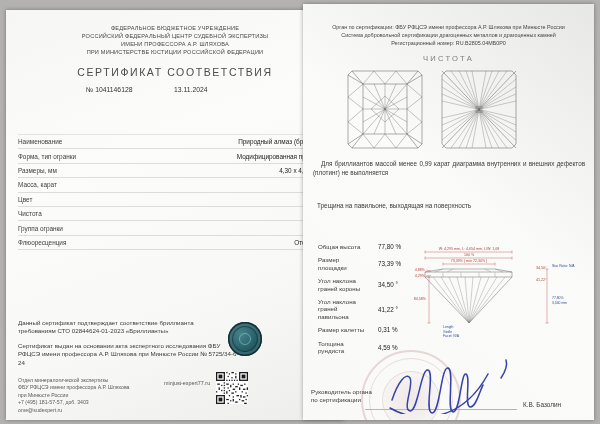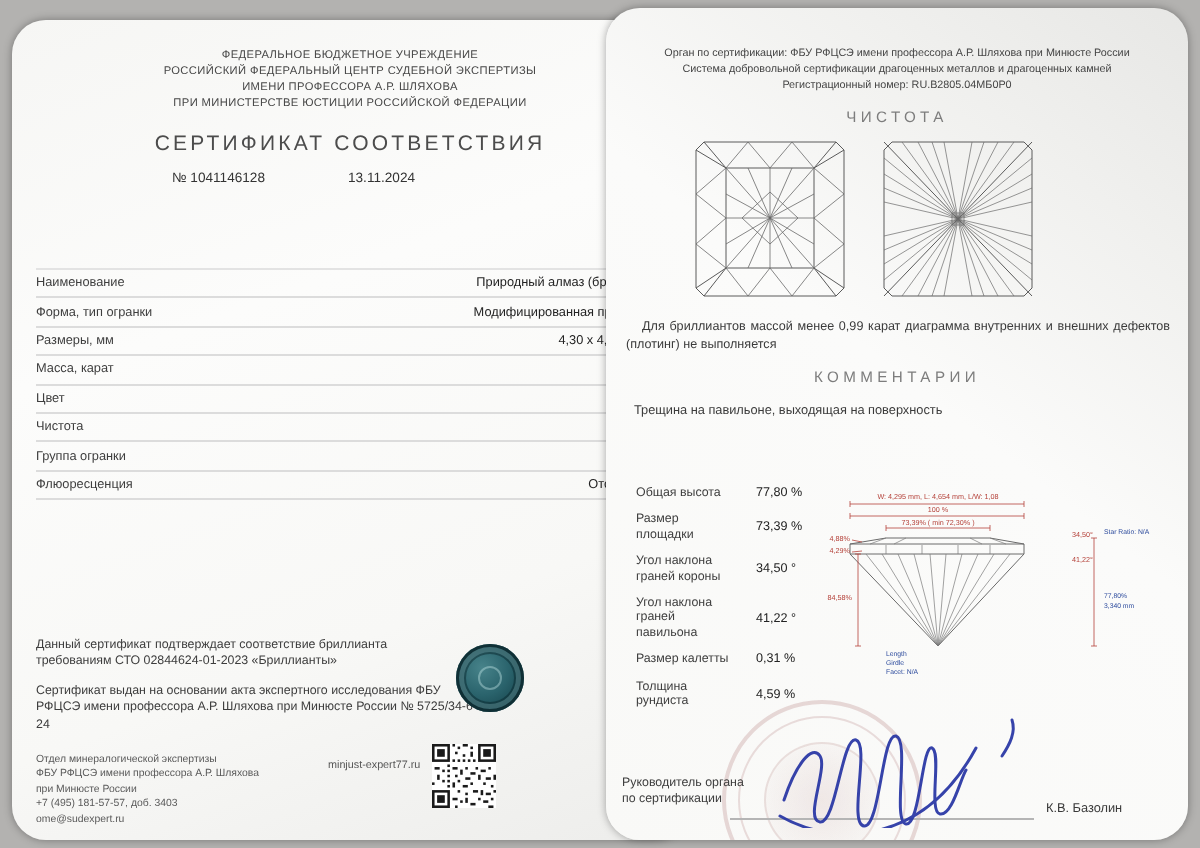--- a/index.html
+++ b/index.html
@@ -1,19 +1,19 @@
 <!DOCTYPE html>
 <html><head>
 <meta charset="utf-8">
 <style>
   * { margin:0; padding:0; box-sizing:border-box; }
   body { background:#8e8d8b; font-family:"Liberation Sans", sans-serif; }
   .canvas { position:relative; width:600px; height:424px; background:#b3b2b0; overflow:hidden;
             font-family:"Liberation Sans", sans-serif; }
-  .page { position:absolute; box-shadow:0 0 4px rgba(0,0,0,0.35); overflow:hidden;border-radius:17px; }
+  .page { position:absolute; box-shadow:0 0 4px rgba(0,0,0,0.35); overflow:hidden; }
   .page-left  { left:6px;  top:10px; width:338px; height:410px;
                 background:linear-gradient(160deg,#f6f6f4 0%,#fcfcfb 35%,#f8f8f6 70%,#ededeb 100%); }
   .page-right { left:303px; top:4px; width:291px; height:416px;
                 background:linear-gradient(218deg,#e7e7e5 0%,#f0f0ee 20%,#fbfbfa 46%,#f9f9f7 100%); }
   .abs { position:absolute; }
   .center { left:0; right:0; text-align:center; }
 
   
   .org-block { top:14px; font-size:5.6px; line-height:8px; color:#474747; letter-spacing:0.2px; }
   .org-block span { display:block; }
@@ -250,21 +250,20 @@
         <path d="M42,43.5 L14,5 M42,43.5 L22,5 M42,43.5 L29,5 M42,43.5 L35,5 M42,43.5 L49,5 M42,43.5 L55,5 M42,43.5 L62,5 M42,43.5 L70,5"></path>
         <path d="M42,43.5 L14,82 M42,43.5 L22,82 M42,43.5 L29,82 M42,43.5 L35,82 M42,43.5 L49,82 M42,43.5 L55,82 M42,43.5 L62,82 M42,43.5 L70,82"></path>
         <path d="M42,43.5 L5,13 M42,43.5 L5,21 M42,43.5 L5,28 M42,43.5 L5,35 M42,43.5 L5,52 M42,43.5 L5,59 M42,43.5 L5,66 M42,43.5 L5,74"></path>
         <path d="M42,43.5 L79,13 M42,43.5 L79,21 M42,43.5 L79,28 M42,43.5 L79,35 M42,43.5 L79,52 M42,43.5 L79,59 M42,43.5 L79,66 M42,43.5 L79,74"></path>
         <path d="M39,40.5 L45,40.5 L45,46.5 L39,46.5 Z"></path>
       </g>
     </svg>
 
     <div class="abs plotting-note">Для бриллиантов массой менее 0,99 карат диаграмма внутренних и внешних дефектов (плотинг) не выполняется</div>
 
-    <div class="abs center sect-head h-comments">КОММЕНТАРИИ</div>
     <div class="abs comment-text">Трещина на павильоне, выходящая на поверхность</div>
 
 
     <div class="abs prop-table">
       <div class="prop-row">
         <span class="lbl">Общая высота</span>
         <span class="val">77,80 %</span>
       </div>
       <div class="prop-row">
         <span class="lbl">Размер площадки</span>

